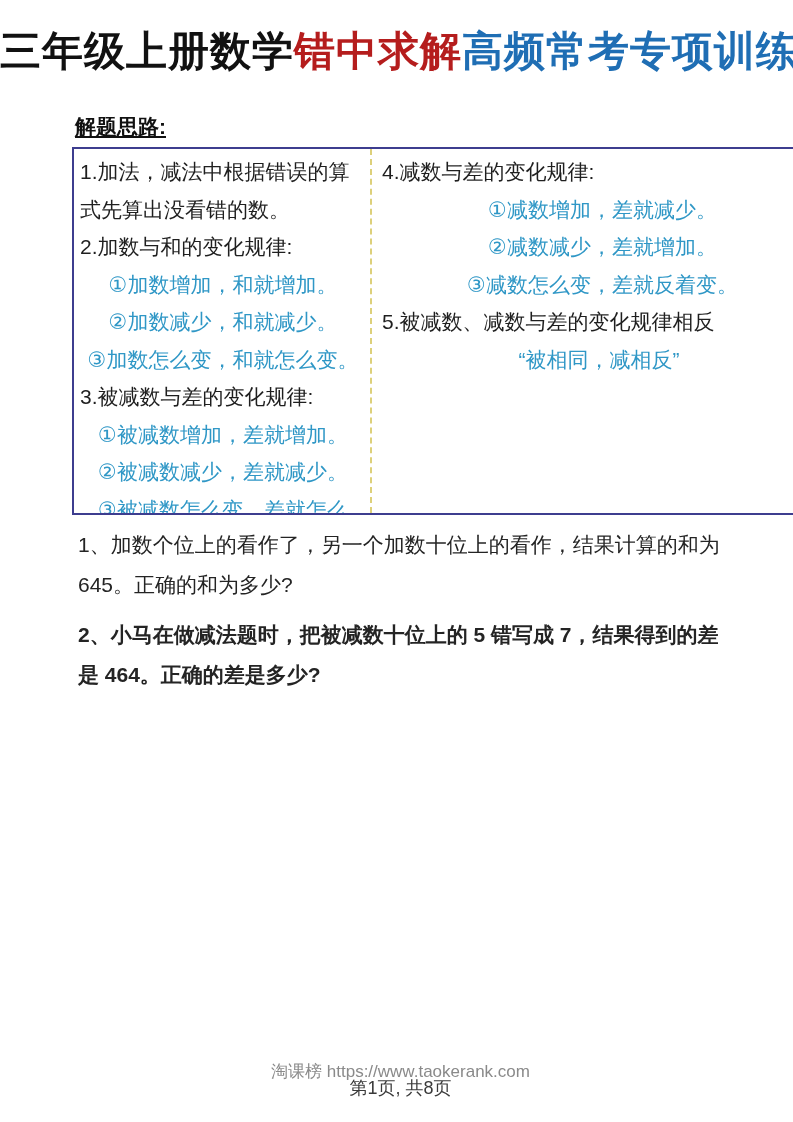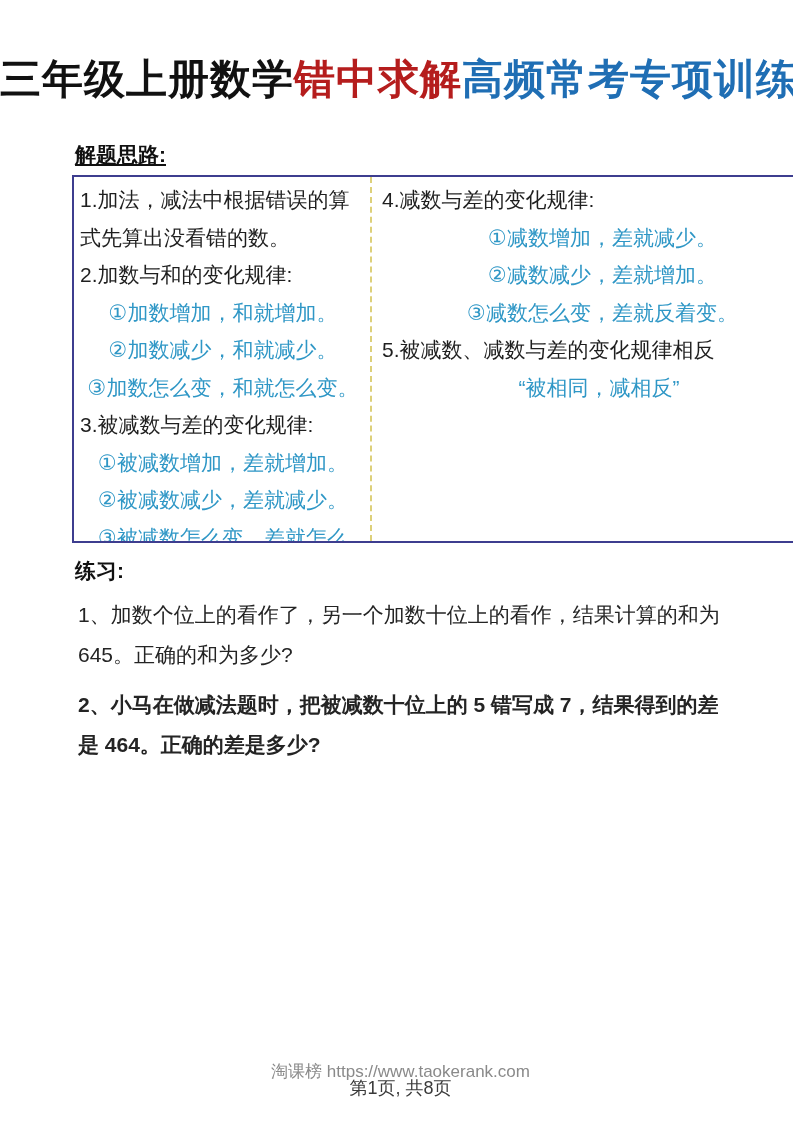--- a/index.html
+++ b/index.html
@@ -15,21 +15,21 @@
   }
   *{margin:0;padding:0;box-sizing:border-box;}
   html,body{background:#fff;}
   .page{
     width:793px;height:1122px;position:relative;background:#fff;
     margin:0 auto;overflow:hidden;
     font-family:"Liberation Sans","DejaVu Sans",sans-serif;
     color:var(--ink);
   }
   .title{
-    padding-top:52px;text-align:center;
+    padding-top:24px;text-align:center;
     font-family:"Liberation Serif","DejaVu Serif",serif;
     font-size:41px;font-weight:700;letter-spacing:1px;white-space:nowrap;
   }
   .title .t-black{color:#111;}
   .title .t-red{color:var(--title-red);}
   .title .t-blue{color:var(--title-blue);}
   .section-heading{
     margin:34px 0 6px 75px;
     font-size:21px;font-weight:700;color:#111;text-decoration:underline;
   }
@@ -90,21 +90,20 @@
     <div class="col col-right">
       <div class="line">4.减数与差的变化规律:</div>
       <div class="line blue indent1">①减数增加，差就减少。</div>
       <div class="line blue indent1">②减数减少，差就增加。</div>
       <div class="line blue indent1">③减数怎么变，差就反着变。</div>
       <div class="line">5.被减数、减数与差的变化规律相反</div>
       <div class="line blue indent2">“被相同，减相反”</div>
     </div>
   </div>
 
-  <div class="practice-heading">练习:</div>
 
   <p class="question q1">1、加数个位上的看作了，另一个加数十位上的看作，结果计算的和为 645。正确的和为多少?</p>
 
   <p class="question q2">2、小马在做减法题时，把被减数十位上的 5 错写成 7，结果得到的差是 464。正确的差是多少?</p>
 
   <div class="footer">
     <div class="site">淘课榜 https://www.taokerank.com</div>
     <div class="page-num">第1页, 共8页</div>
   </div>
 

